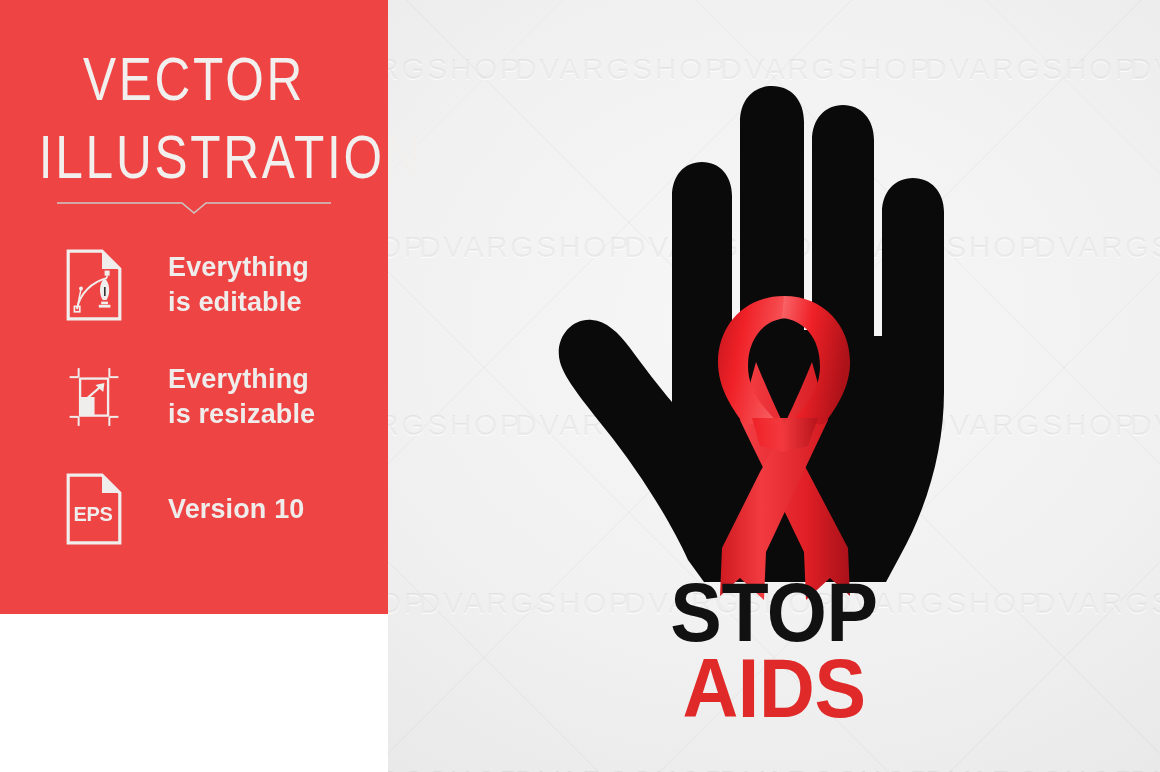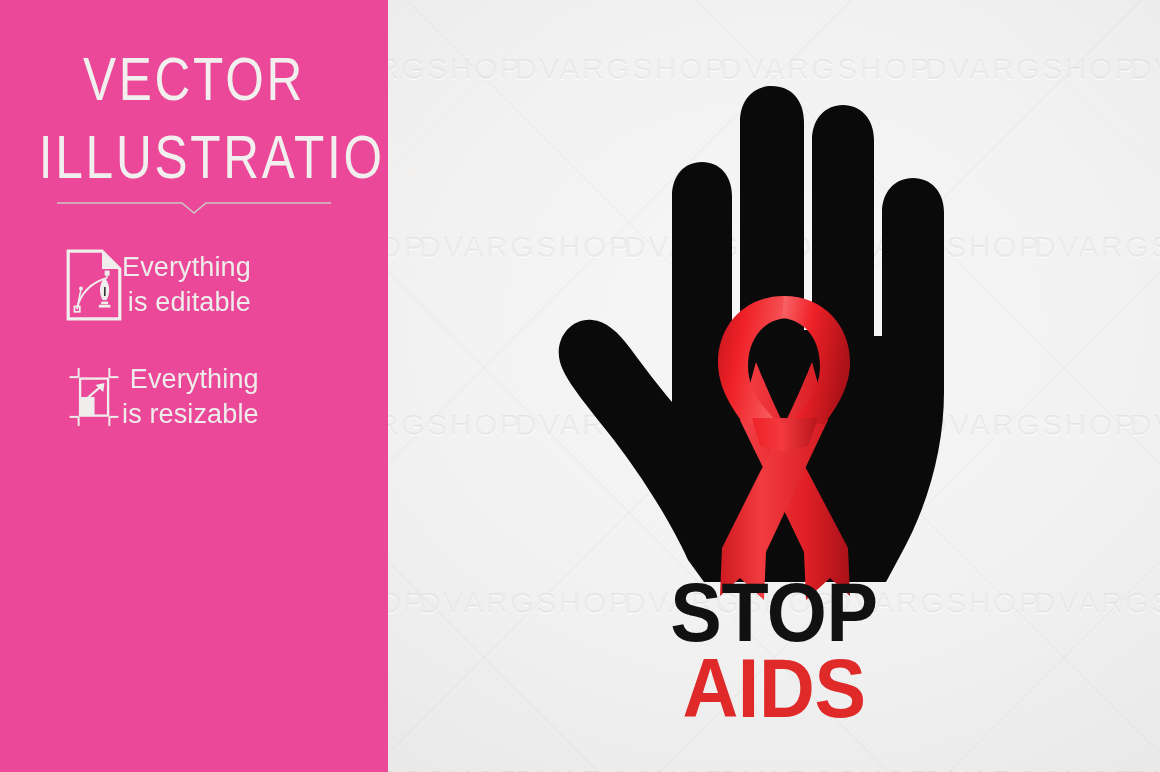--- a/index.html
+++ b/index.html
@@ -18,22 +18,22 @@
     width: 1160px;
     height: 772px;
     overflow: hidden;
   }
 
   
   #sidebar {
     position: absolute;
     left: 0; top: 0;
     width: 388px;
-    height: 772px;
-    background: #ec4899;
+    height: 614px;
+    background: #ef4444;
     z-index: 5;
   }
 
   .title-block {
     position: absolute;
     left: 0; top: 48px;
     width: 388px;
     text-align: center;
   }
 
@@ -79,27 +79,27 @@
     height: 76px;
     margin-left: 66px;
     flex: 0 0 auto;
     display: flex;
     align-items: center;
     justify-content: center;
   }
   .feature-icon svg { display: block; }
 
   .feature-label {
+    margin-left: 46px;
     color: #eeedeb;
     font-size: 27px;
-    font-weight: 400;
+    font-weight: 700;
     line-height: 1.28;
     letter-spacing: 0.005em;
     white-space: pre-line;
-    text-align: right;
   }
 
   
   #artboard {
     position: absolute;
     left: 388px; top: 0;
     width: 772px;
     height: 772px;
     overflow: hidden;
     background:
@@ -226,20 +226,30 @@
           <rect x="15.6" y="36" width="16" height="20.6" fill="#efeeec"></rect>
 
           <line x1="24" y1="37" x2="40" y2="23" stroke="#efeeec" stroke-width="2.4"></line>
           <path d="M42.6 20.6 L41.2 30.4 L32.6 22.8 Z" fill="#efeeec"></path>
         </svg>
       </div>
       <div class="feature-label">Everything
 is resizable</div>
     </div>
 
+    <div class="feature" id="feature-2">
+      <div class="feature-icon">
+        <svg width="56" height="72" viewBox="0 0 56 72" xmlns="http://www.w3.org/2000/svg">
+          <path d="M2.2 2.2 H36 L53.8 20 V69.8 H2.2 Z" fill="none" stroke="#efeeec" stroke-width="3.2" stroke-linejoin="miter"></path>
+          <path d="M36 2.2 V20 H53.8 Z" fill="#efeeec"></path>
+          <text x="27" y="48" text-anchor="middle" font-family="Liberation Sans, sans-serif" font-size="20" font-weight="700" fill="#efeeec" letter-spacing="-0.3">EPS</text>
+        </svg>
+      </div>
+      <div class="feature-label">Version 10</div>
+    </div>
 
   </div>
 
   <div id="artboard">
 
     <div class="hatch"></div>
     <div class="watermarks" id="watermark-layer">
         <span class="wm" style="left: -78px; top: 52px;">DVARGSHOP</span>
         <span class="wm" style="left: 127px; top: 52px;">DVARGSHOP</span>
         <span class="wm" style="left: 332px; top: 52px;">DVARGSHOP</span>

